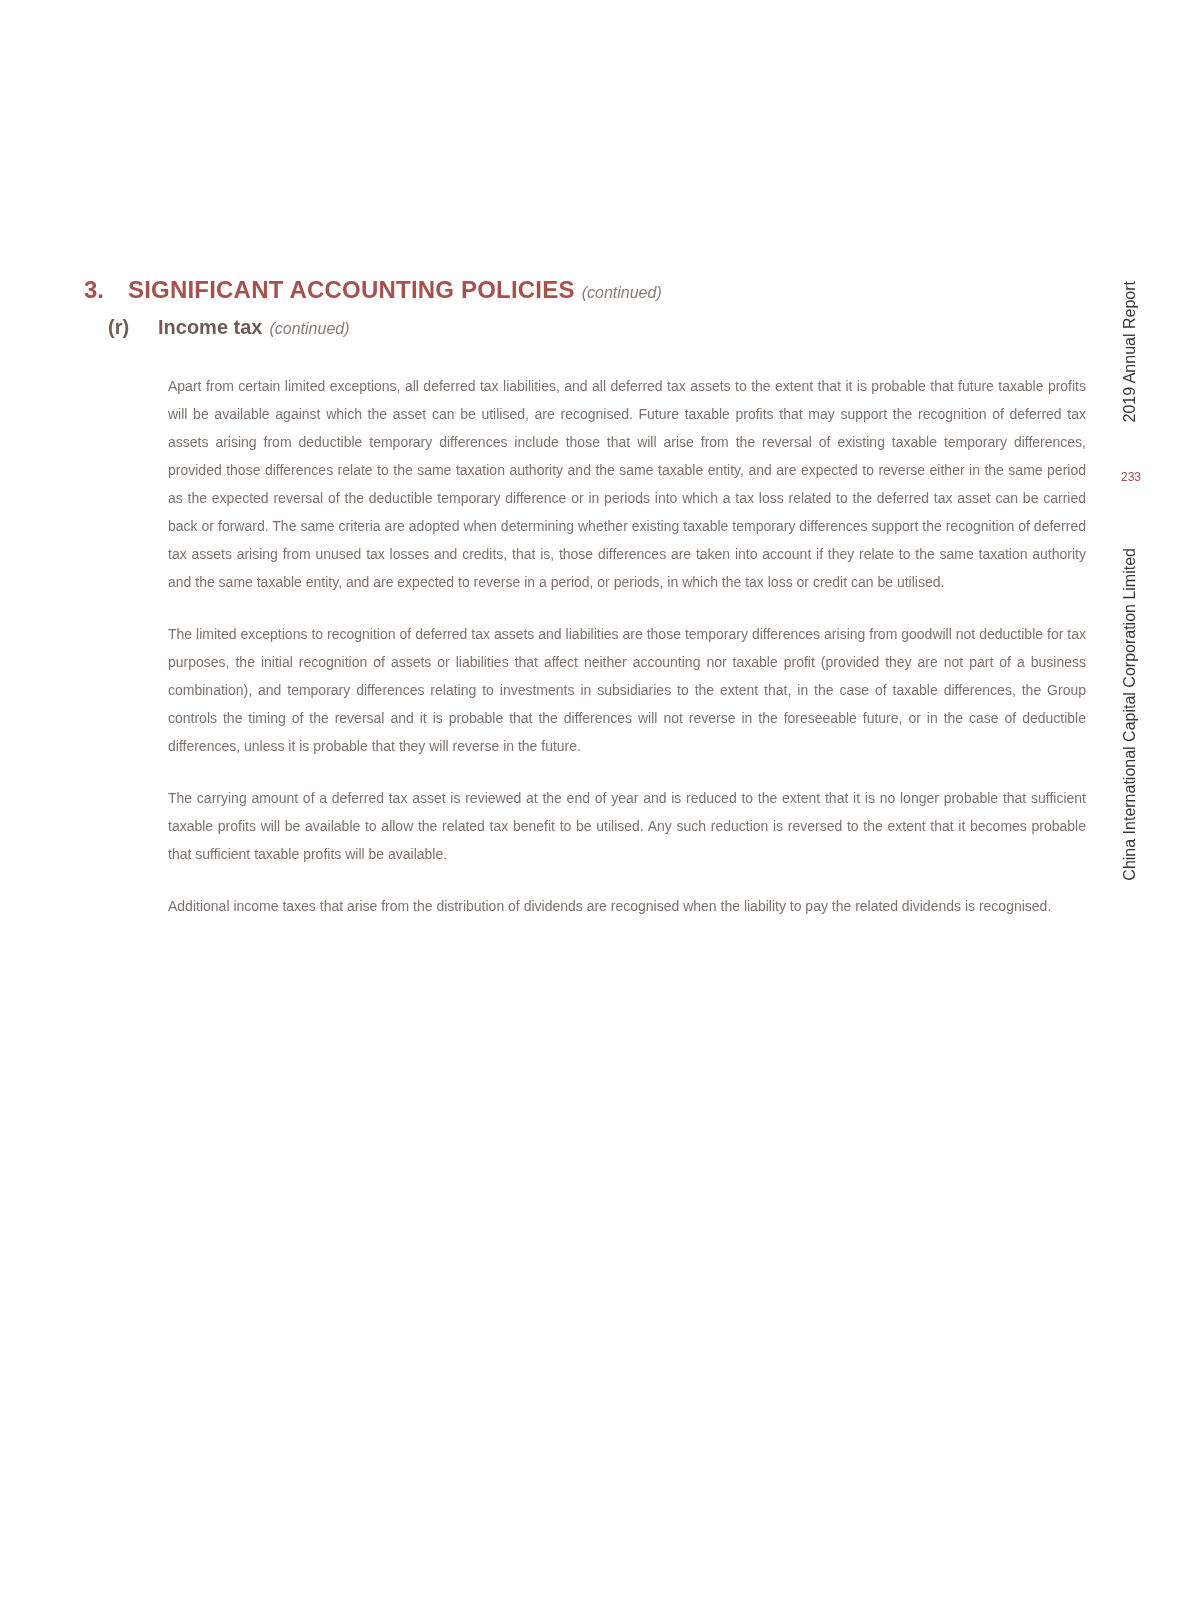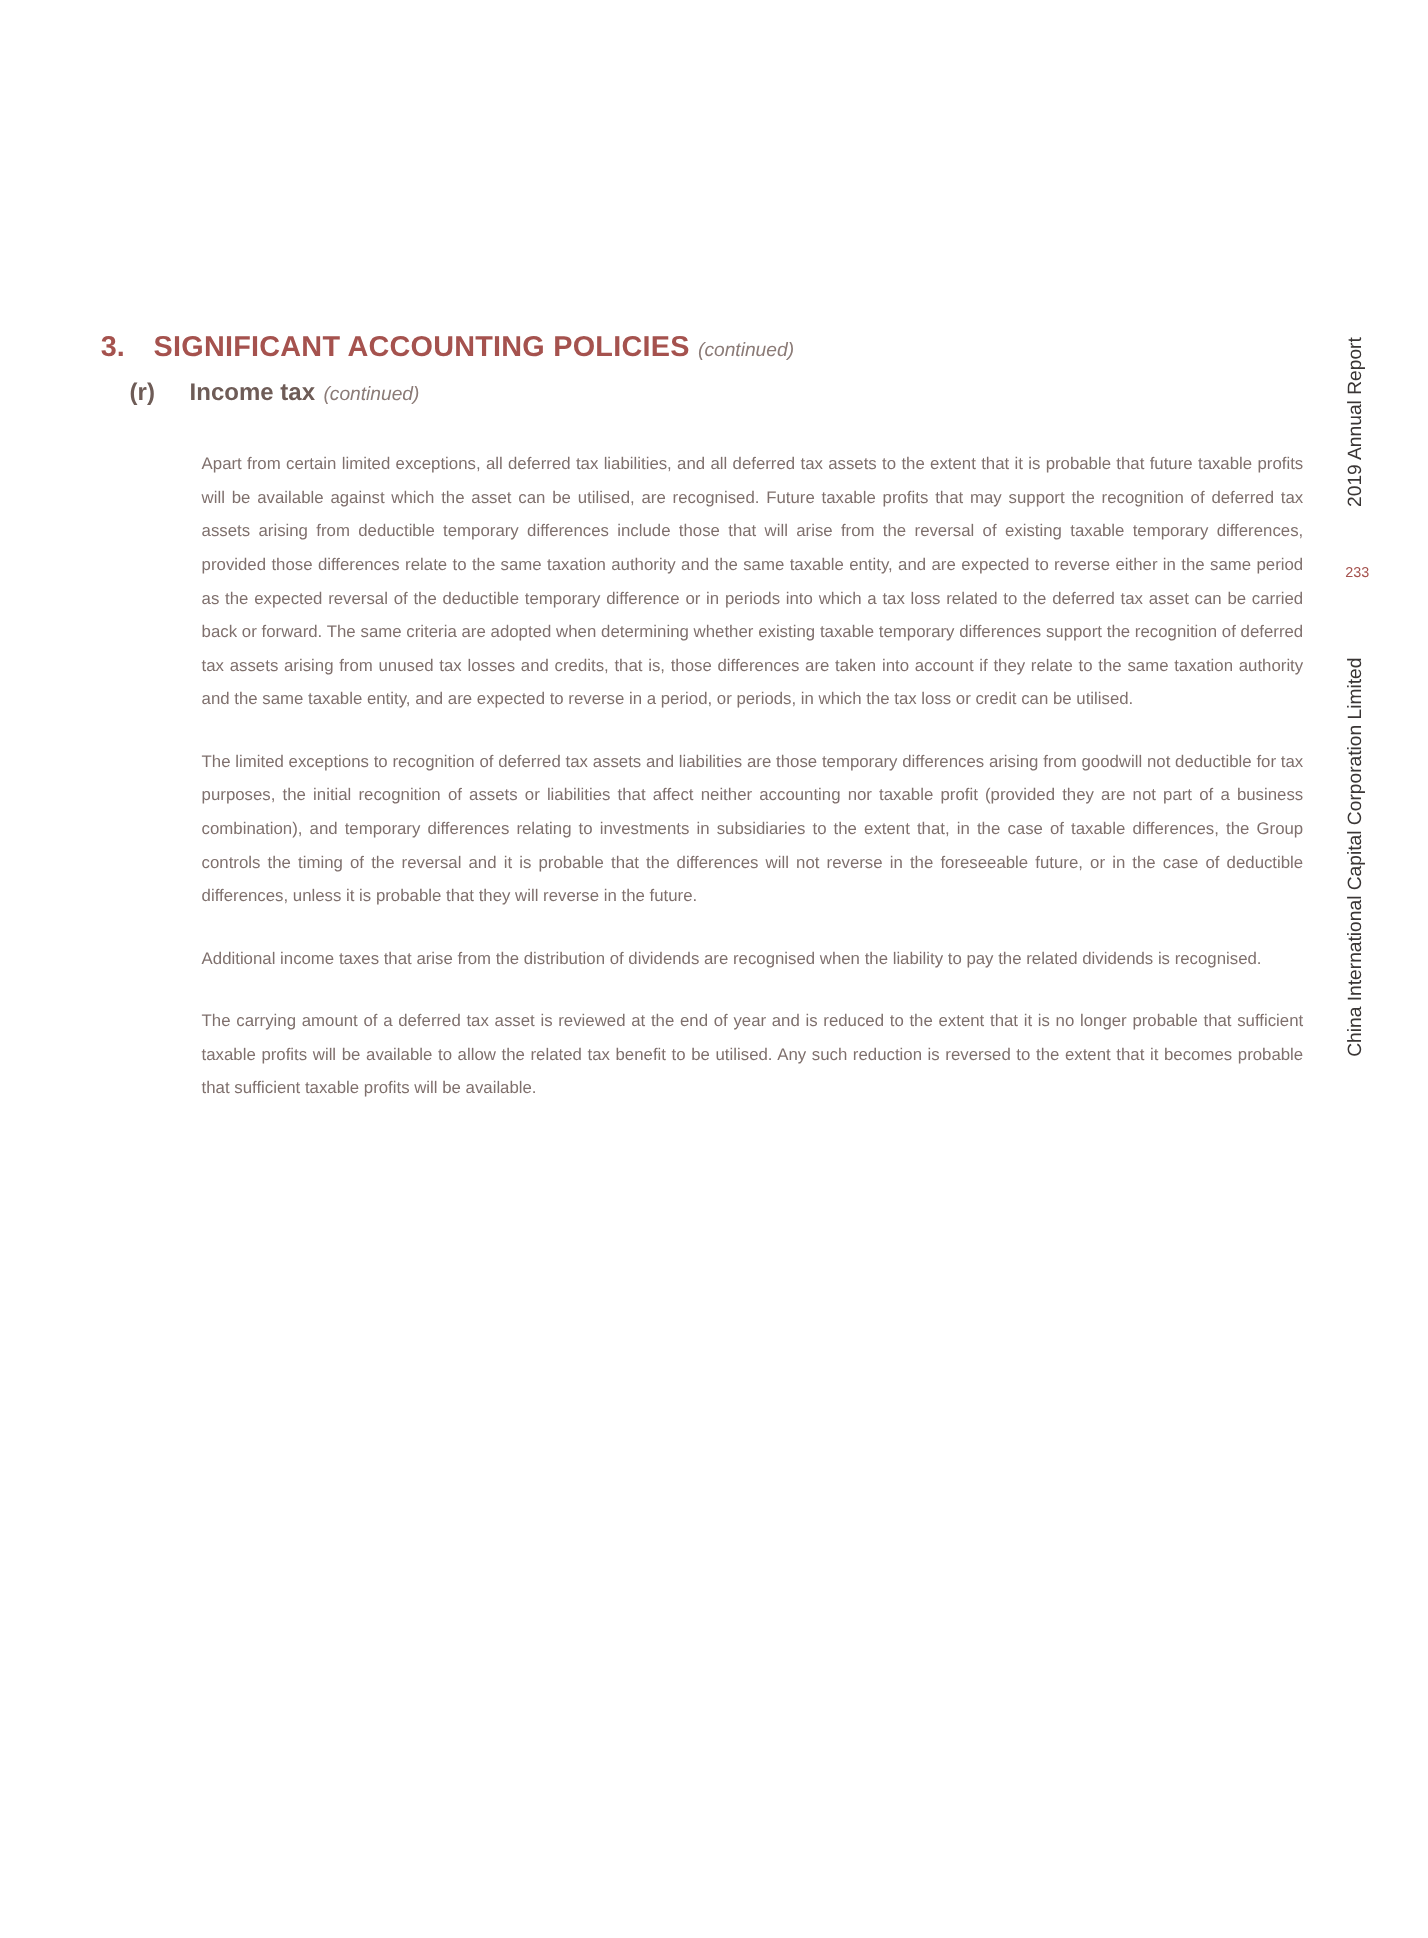--- a/index.html
+++ b/index.html
@@ -114,22 +114,22 @@
     <span class="section-number">3.</span><span class="section-title">SIGNIFICANT ACCOUNTING POLICIES</span><span class="continued">(continued)</span>
   </div>
 
   <div class="subsection-heading">
     <span class="subsection-label">(r)</span><span class="subsection-title">Income tax</span><span class="continued">(continued)</span>
   </div>
 
   <div class="body-copy">
     <p>Apart from certain limited exceptions, all deferred tax liabilities, and all deferred tax assets to the extent that it is probable that future taxable profits will be available against which the asset can be utilised, are recognised. Future taxable profits that may support the recognition of deferred tax assets arising from deductible temporary differences include those that will arise from the reversal of existing taxable temporary differences, provided those differences relate to the same taxation authority and the same taxable entity, and are expected to reverse either in the same period as the expected reversal of the deductible temporary difference or in periods into which a tax loss related to the deferred tax asset can be carried back or forward. The same criteria are adopted when determining whether existing taxable temporary differences support the recognition of deferred tax assets arising from unused tax losses and credits, that is, those differences are taken into account if they relate to the same taxation authority and the same taxable entity, and are expected to reverse in a period, or periods, in which the tax loss or credit can be utilised.</p>
     <p>The limited exceptions to recognition of deferred tax assets and liabilities are those temporary differences arising from goodwill not deductible for tax purposes, the initial recognition of assets or liabilities that affect neither accounting nor taxable profit (provided they are not part of a business combination), and temporary differences relating to investments in subsidiaries to the extent that, in the case of taxable differences, the Group controls the timing of the reversal and it is probable that the differences will not reverse in the foreseeable future, or in the case of deductible differences, unless it is probable that they will reverse in the future.</p>
+    <p>The carrying amount of a deferred tax asset is reviewed at the end of year and is reduced to the extent that it is no longer probable that sufficient taxable profits will be available to allow the related tax benefit to be utilised. Any such reduction is reversed to the extent that it becomes probable that sufficient taxable profits will be available.</p>
     <p>Additional income taxes that arise from the distribution of dividends are recognised when the liability to pay the related dividends is recognised.</p>
-    <p>The carrying amount of a deferred tax asset is reviewed at the end of year and is reduced to the extent that it is no longer probable that sufficient taxable profits will be available to allow the related tax benefit to be utilised. Any such reduction is reversed to the extent that it becomes probable that sufficient taxable profits will be available.</p>
   </div>
 
   <div class="vtext report-title">2019 Annual Report</div>
 
   <div class="page-number">233</div>
 
   <div class="vtext company-name">China International Capital Corporation Limited</div>
 
 </div>
 

